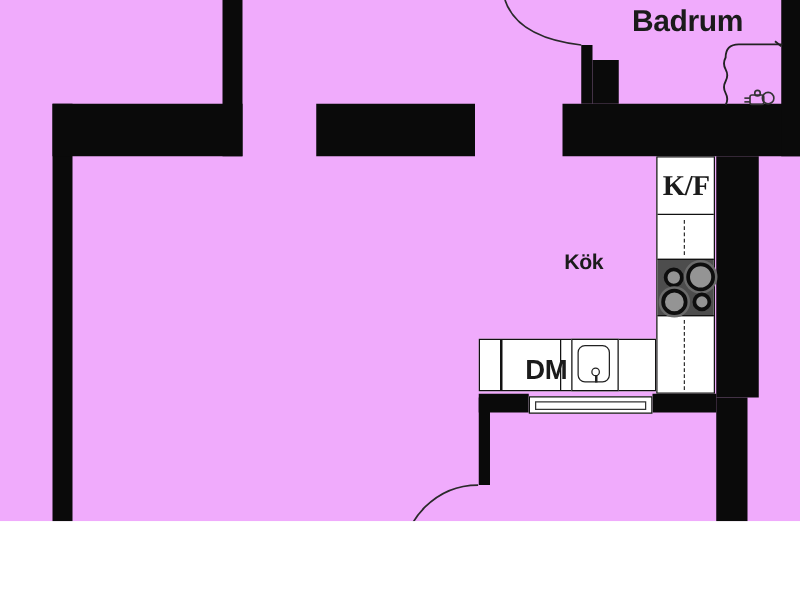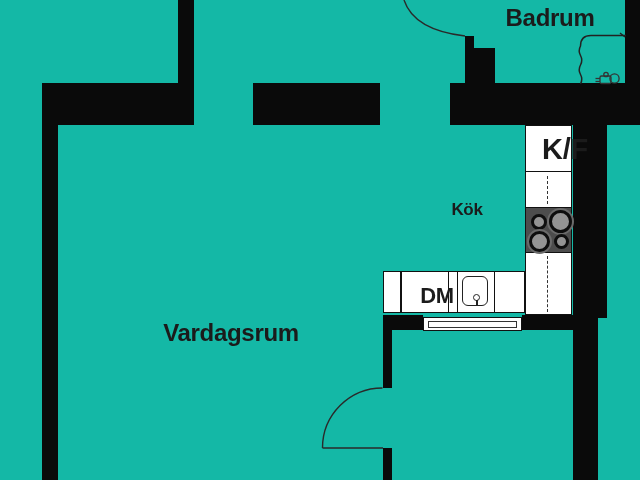--- a/index.html
+++ b/index.html
@@ -1,17 +1,17 @@
 <!DOCTYPE html>
 <html><head>
 <meta charset="utf-8">
 <style>
   html,body{margin:0;padding:0;background:#fff;}
   .plan{
-    position:relative;width:640px;height:480px;background:#14b8a6;overflow:hidden;
+    position:relative;width:640px;height:417px;background:#f0abfc;overflow:hidden;
     font-family:"Liberation Sans", sans-serif;
   }
   .wall{position:absolute;background:#0a0a0a;}
   .label{
     position:absolute;transform:translate(-50%,-50%);
     color:#1b1b1b;font-weight:700;white-space:nowrap;letter-spacing:-0.3px;
   }
   .label.room{font-size:24px;}
   .label.appliance{font-size:22px;}
   svg.overlay{position:absolute;left:0;top:0;}
@@ -119,18 +119,17 @@
     <div class="sink-basin"></div>
     <div class="sink-tap"></div>
     <div class="sink-tap-stem"></div>
   </div>
 
   <div class="window-symbol">
     <div class="window-inner"></div>
   </div>
 
   <span class="label room" style="left:550px;top:18px;">Badrum</span>
-  <span class="label appliance" style="left:565px;top:149px;font-size:29px;">K/F</span>
+  <span class="label appliance" style="left:549px;top:149px;font-size:23px;font-family:Liberation Serif, serif;">K/F</span>
   <span class="label room" style="left:467px;top:210px;font-size:17px;">Kök</span>
   <span class="label appliance" style="left:437px;top:296px;">DM</span>
-  <span class="label room" style="left:231px;top:333px;">Vardagsrum</span>
 
 </div>
 
 </body></html>

